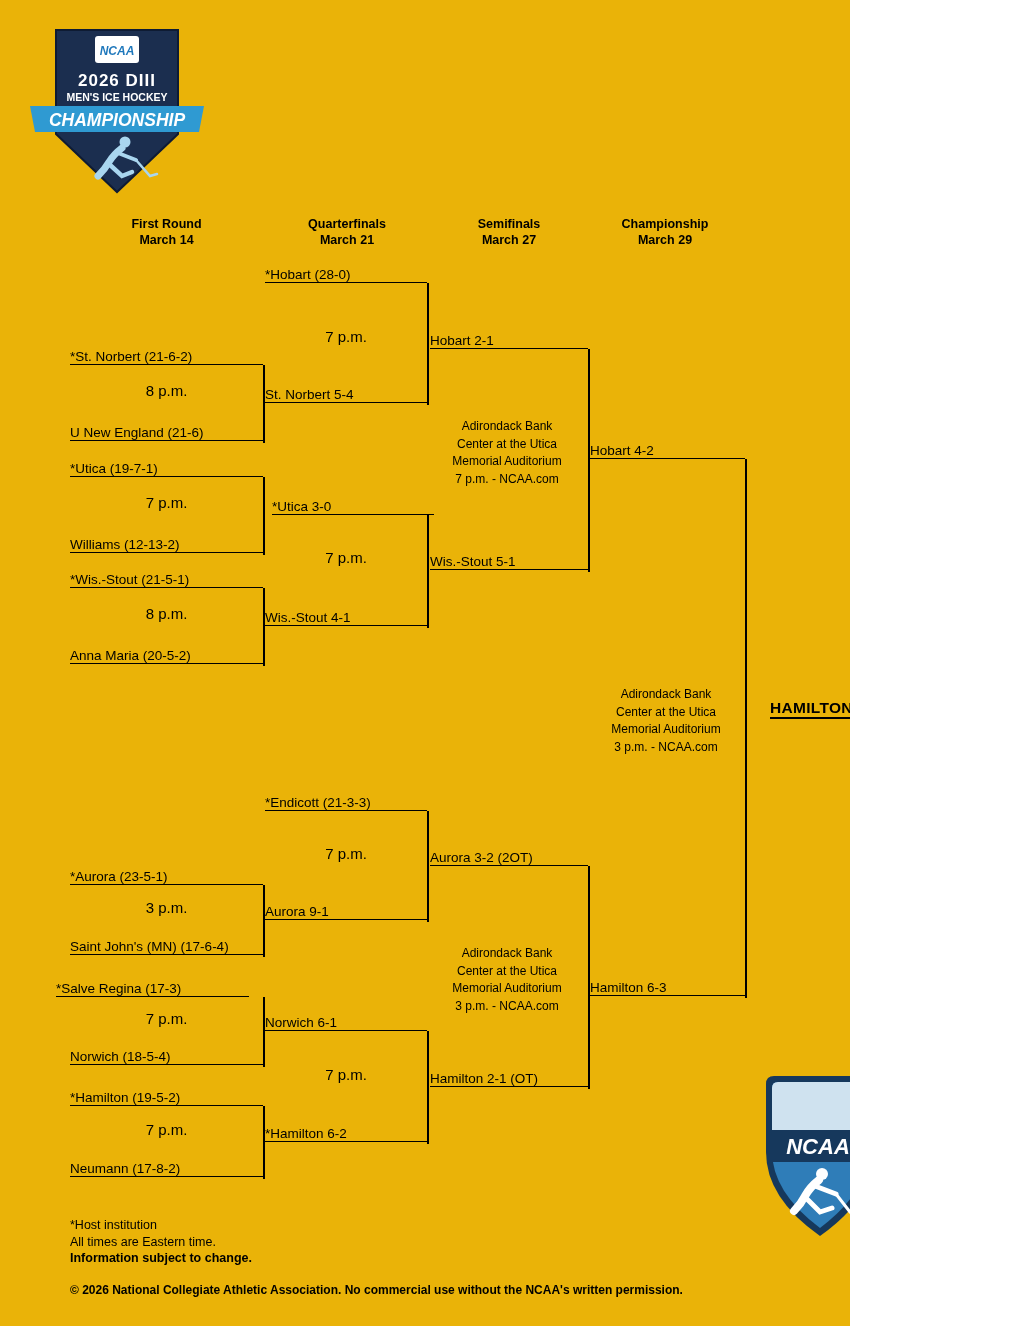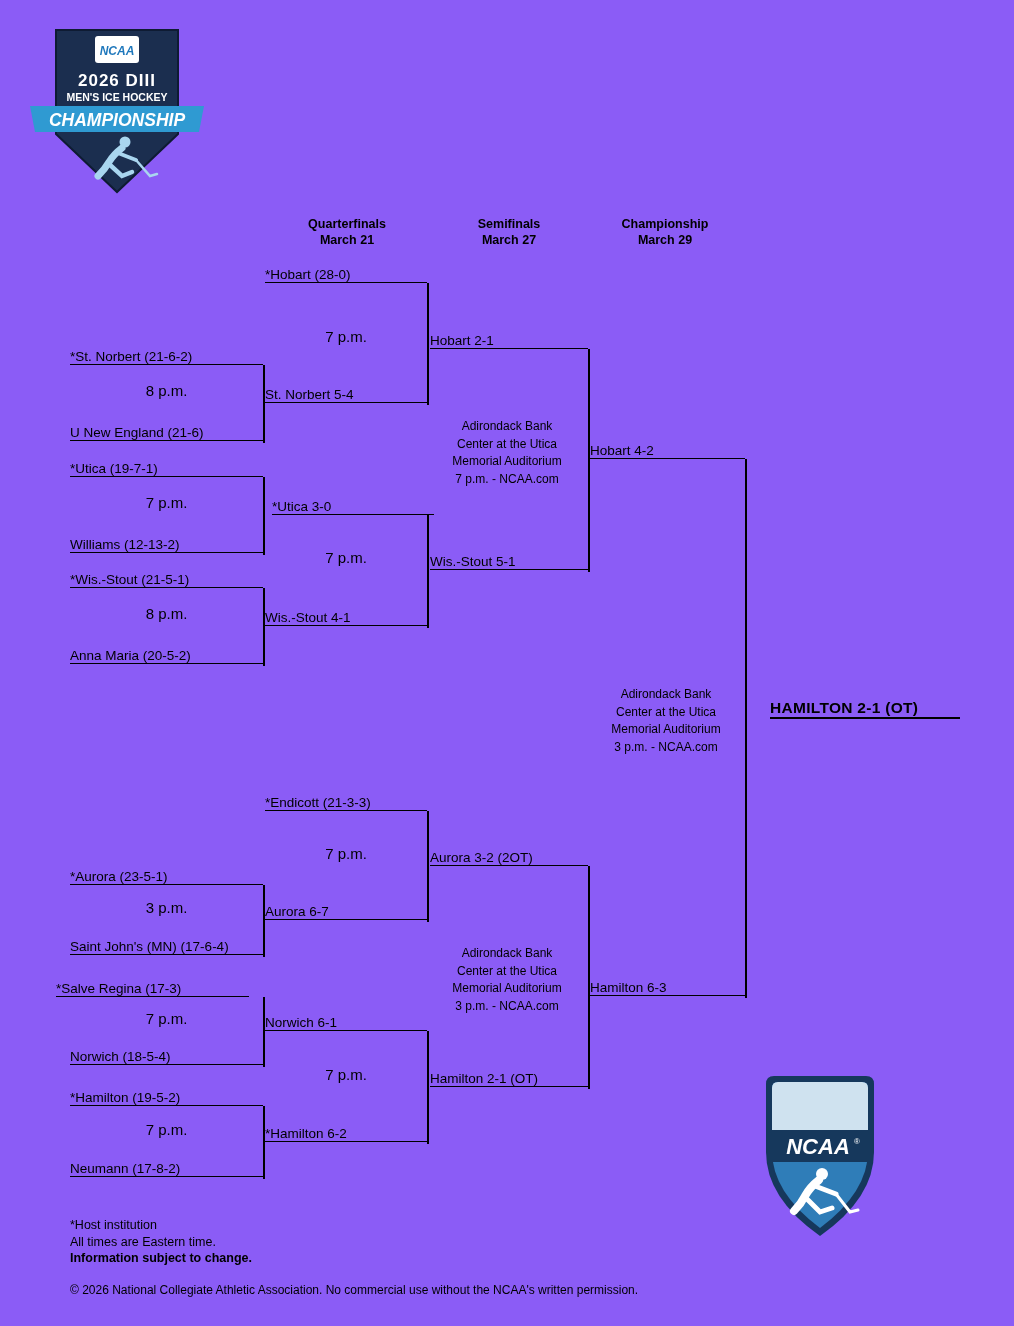--- a/index.html
+++ b/index.html
@@ -1,32 +1,32 @@
 <!DOCTYPE html>
 <html><head>
 <meta charset="utf-8">
 <style>
   * { margin:0; padding:0; box-sizing:border-box; }
   html,body { background:#fff; }
   body { font-family:"Liberation Sans", sans-serif; color:#000; }
-  #page { position:relative; width:1014px; height:1326px; background:#8b5cf6; overflow:hidden; }
+  #page { position:relative; width:850px; height:1326px; background:#eab308; overflow:hidden; }
   .title { position:absolute; left:205px; top:56px; width:805px; text-align:center;
            font-size:30px; font-weight:bold; letter-spacing:0.2px; }
   .colhead { position:absolute; font-size:12.5px; font-weight:bold; text-align:center; line-height:16px; }
   .slot { position:absolute; height:22px; border-bottom:1.5px solid #000; font-size:13.5px;
           display:flex; align-items:flex-end; white-space:nowrap; }
   .slot.champ { font-weight:bold; font-size:15.5px; height:24px; border-bottom-width:2px; letter-spacing:0.3px; }
   .vline { position:absolute; width:1.5px; background:#000; }
   .time { position:absolute; font-size:15px; text-align:center; }
   .venue { position:absolute; font-size:12px; line-height:17.5px; text-align:center;margin-top:6px; }
   .champ-label { position:absolute; left:770px; top:732px; width:165px; text-align:center;
                  font-size:16px; font-weight:bold; line-height:23px; letter-spacing:0.3px; }
   .footnote { position:absolute; left:70px; font-size:12.5px; }
   .bold { font-weight:bold; }
-  .copyright { position:absolute; left:70px; top:1283px; font-size:12px; font-weight:normal;text-align:center; }
+  .copyright { position:absolute; left:70px; top:1283px; font-size:12px; font-weight:bold;text-align:center; }
   svg text { font-family:"Liberation Sans", sans-serif; }
 </style>
 </head>
 <body>
 
 <div id="page">
 
   <svg style="position:absolute;left:26px;top:26px" width="182" height="172" viewBox="0 0 182 172">
     <polygon points="30,4 152,4 152,108 91,166 30,108" fill="#1b2e4f" stroke="#0e1b33" stroke-width="2"></polygon>
     <rect x="69" y="10" width="44" height="27" rx="3" fill="#ffffff"></rect>
@@ -38,20 +38,24 @@
     <g stroke="#a9d6ef" fill="none" stroke-linecap="round">
       <circle cx="99" cy="116" r="5.5" fill="#a9d6ef" stroke="none"></circle>
       <path d="M96,122 Q88,128 83,136 Q79,143 72,150" stroke-width="7"></path>
       <path d="M92,127 L110,134" stroke-width="4"></path>
       <path d="M110,134 L124,150 L131,148" stroke-width="2.5"></path>
       <path d="M83,138 L96,150 L106,146" stroke-width="4.5"></path>
     </g>
   </svg>
 
 
+  <div class="colhead" style="left:70px;top:216px;width:193px">
+    <div>First Round</div>
+    <div>March 14</div>
+  </div>
   <div class="colhead" style="left:265px;top:216px;width:164px">
     <div>Quarterfinals</div>
     <div>March 21</div>
   </div>
   <div class="colhead" style="left:430px;top:216px;width:158px">
     <div>Semifinals</div>
     <div>March 27</div>
   </div>
   <div class="colhead" style="left:586px;top:216px;width:158px">
     <div>Championship</div>
@@ -69,21 +73,21 @@
   <div class="slot" style="left:56px;top:975px;width:193px">*Salve Regina (17-3)</div>
   <div class="slot" style="left:70px;top:1043px;width:193px">Norwich (18-5-4)</div>
   <div class="slot" style="left:70px;top:1084px;width:193px">*Hamilton (19-5-2)</div>
   <div class="slot" style="left:70px;top:1155px;width:193px">Neumann (17-8-2)</div>
 
   <div class="slot" style="left:265px;top:261px;width:162px">*Hobart (28-0)</div>
   <div class="slot" style="left:265px;top:381px;width:162px">St. Norbert 5-4</div>
   <div class="slot" style="left:272px;top:493px;width:162px">*Utica  3-0</div>
   <div class="slot" style="left:265px;top:604px;width:162px">Wis.-Stout 4-1</div>
   <div class="slot" style="left:265px;top:789px;width:162px">*Endicott (21-3-3)</div>
-  <div class="slot" style="left:265px;top:898px;width:162px">Aurora 6-7</div>
+  <div class="slot" style="left:265px;top:898px;width:162px">Aurora 9-1</div>
   <div class="slot" style="left:265px;top:1009px;width:162px">Norwich 6-1</div>
   <div class="slot" style="left:265px;top:1120px;width:162px">*Hamilton 6-2</div>
 
   <div class="slot" style="left:430px;top:327px;width:158px">Hobart 2-1</div>
   <div class="slot" style="left:430px;top:548px;width:158px">Wis.-Stout 5-1</div>
   <div class="slot" style="left:430px;top:844px;width:158px">Aurora 3-2 (2OT)</div>
   <div class="slot" style="left:430px;top:1065px;width:158px">Hamilton 2-1 (OT)</div>
 
   <div class="slot" style="left:590px;top:437px;width:155px">Hobart 4-2</div>
   <div class="slot" style="left:590px;top:974px;width:155px">Hamilton 6-3</div>

